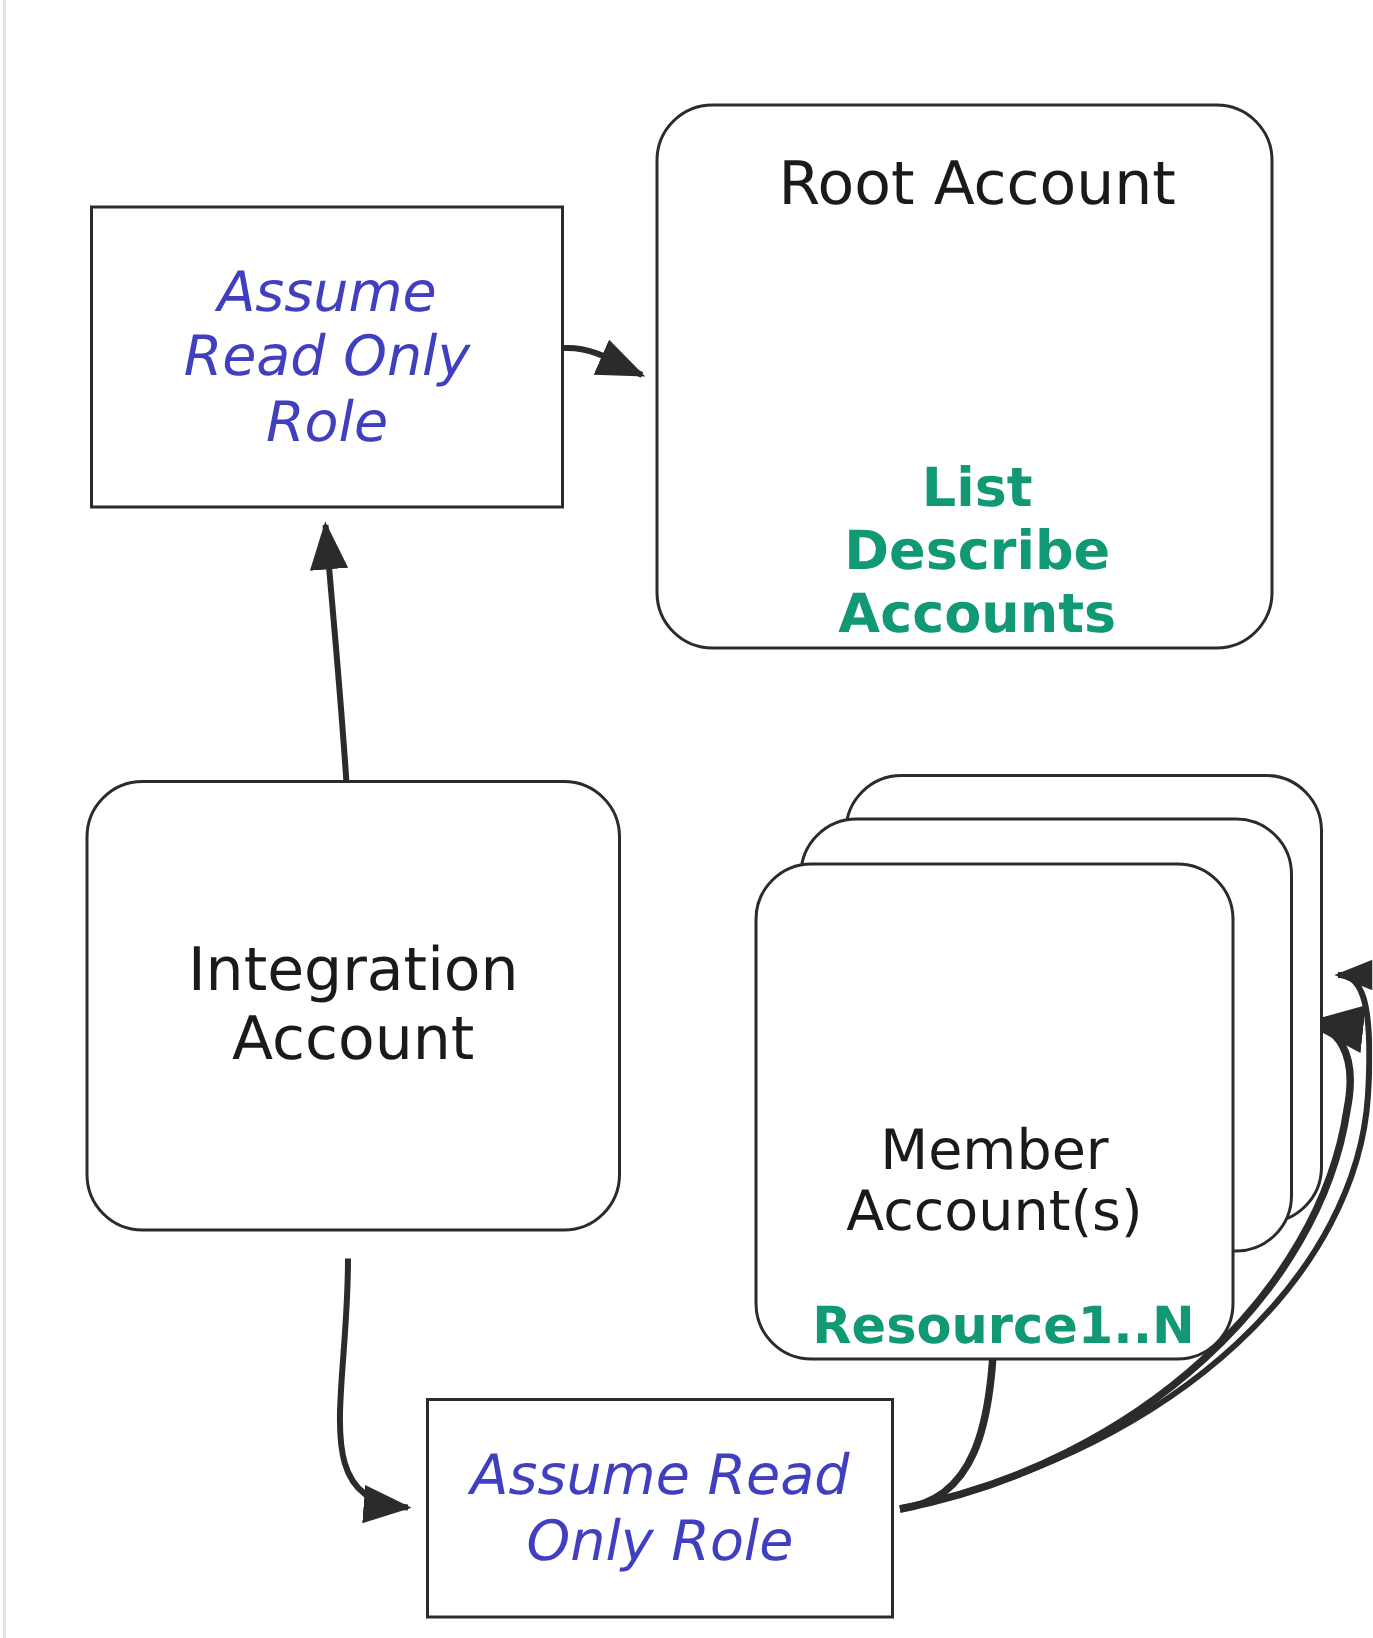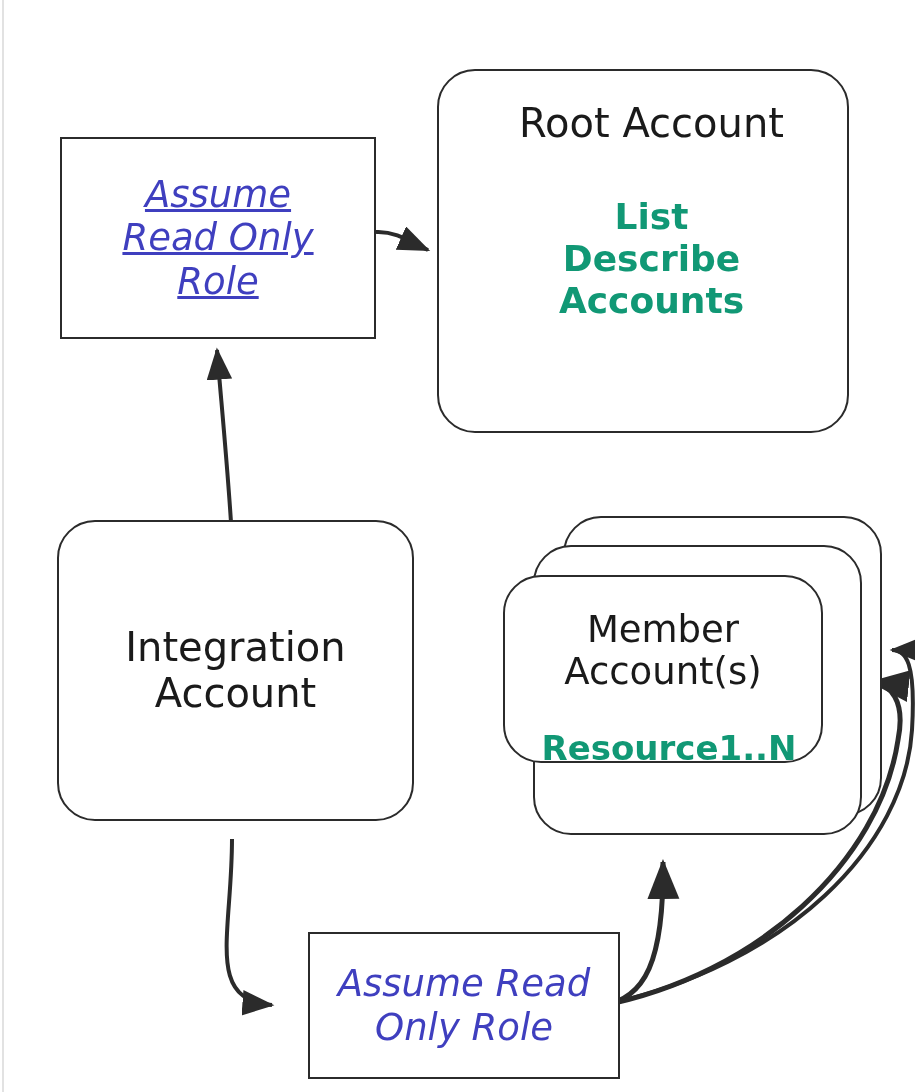--- a/index.html
+++ b/index.html
@@ -63,28 +63,28 @@
     font-family: "DejaVu Sans", sans-serif;
     line-height: 1.17;
     white-space: pre-line;
   }
 
   
   #node-assume-ro-top {
     left: 60px;  top: 137px;
     width: 316px; height: 202px;
   }
-  #node-assume-ro-top .label-role { font-size: 37px; text-decoration: underline; }
+  #node-assume-ro-top .label-role { font-size: 37px; }
 
   
   #node-root-account {
     left: 437px; top: 69px;
     width: 412px; height: 364px;
     padding-top: 30px;
-    justify-content: flex-start;
+    justify-content: space-between;
     padding-left: 17px;
   }
   #node-root-account .label-plain { font-size: 40px; }
   #node-root-account .label-green { font-size: 36px; margin-top: 50px; }
 
   
   #node-integration-account {
     left: 57px; top: 520px;
     width: 357px; height: 301px;
     justify-content: center;
@@ -96,31 +96,31 @@
     position: absolute;
     box-sizing: border-box;
     background: #ffffff;
     border: 2.5px solid #2b2b2b;
     border-radius: 38px;
   }
   #card-back  { left: 563px; top: 516px; width: 319px; height: 300px; }
   #card-mid   { left: 533px; top: 545px; width: 329px; height: 290px; }
   #node-member-account {
     left: 503px; top: 575px;
-    width: 320px; height: 188px;
+    width: 320px; height: 332px;
     padding-top: 32px;
-    justify-content: space-between;
+    justify-content: flex-end;
   }
   #node-member-account .label-plain { font-size: 37px; }
   #node-member-account .label-green { font-size: 34px; margin-top: 36px; margin-left: 12px; }
 
   
   #node-assume-ro-bottom {
     left: 284px; top: 932px;
-    width: 312px; height: 147px; margin-left: 24px;
+    width: 312px; height: 147px;
   }
   #node-assume-ro-bottom .label-role { font-size: 37px; }
 </style>
 </head>
 <body>
 
 <div id="canvas">
 
   <svg id="edges" viewBox="0 0 915 1092" xmlns="http://www.w3.org/2000/svg">
     <defs>

